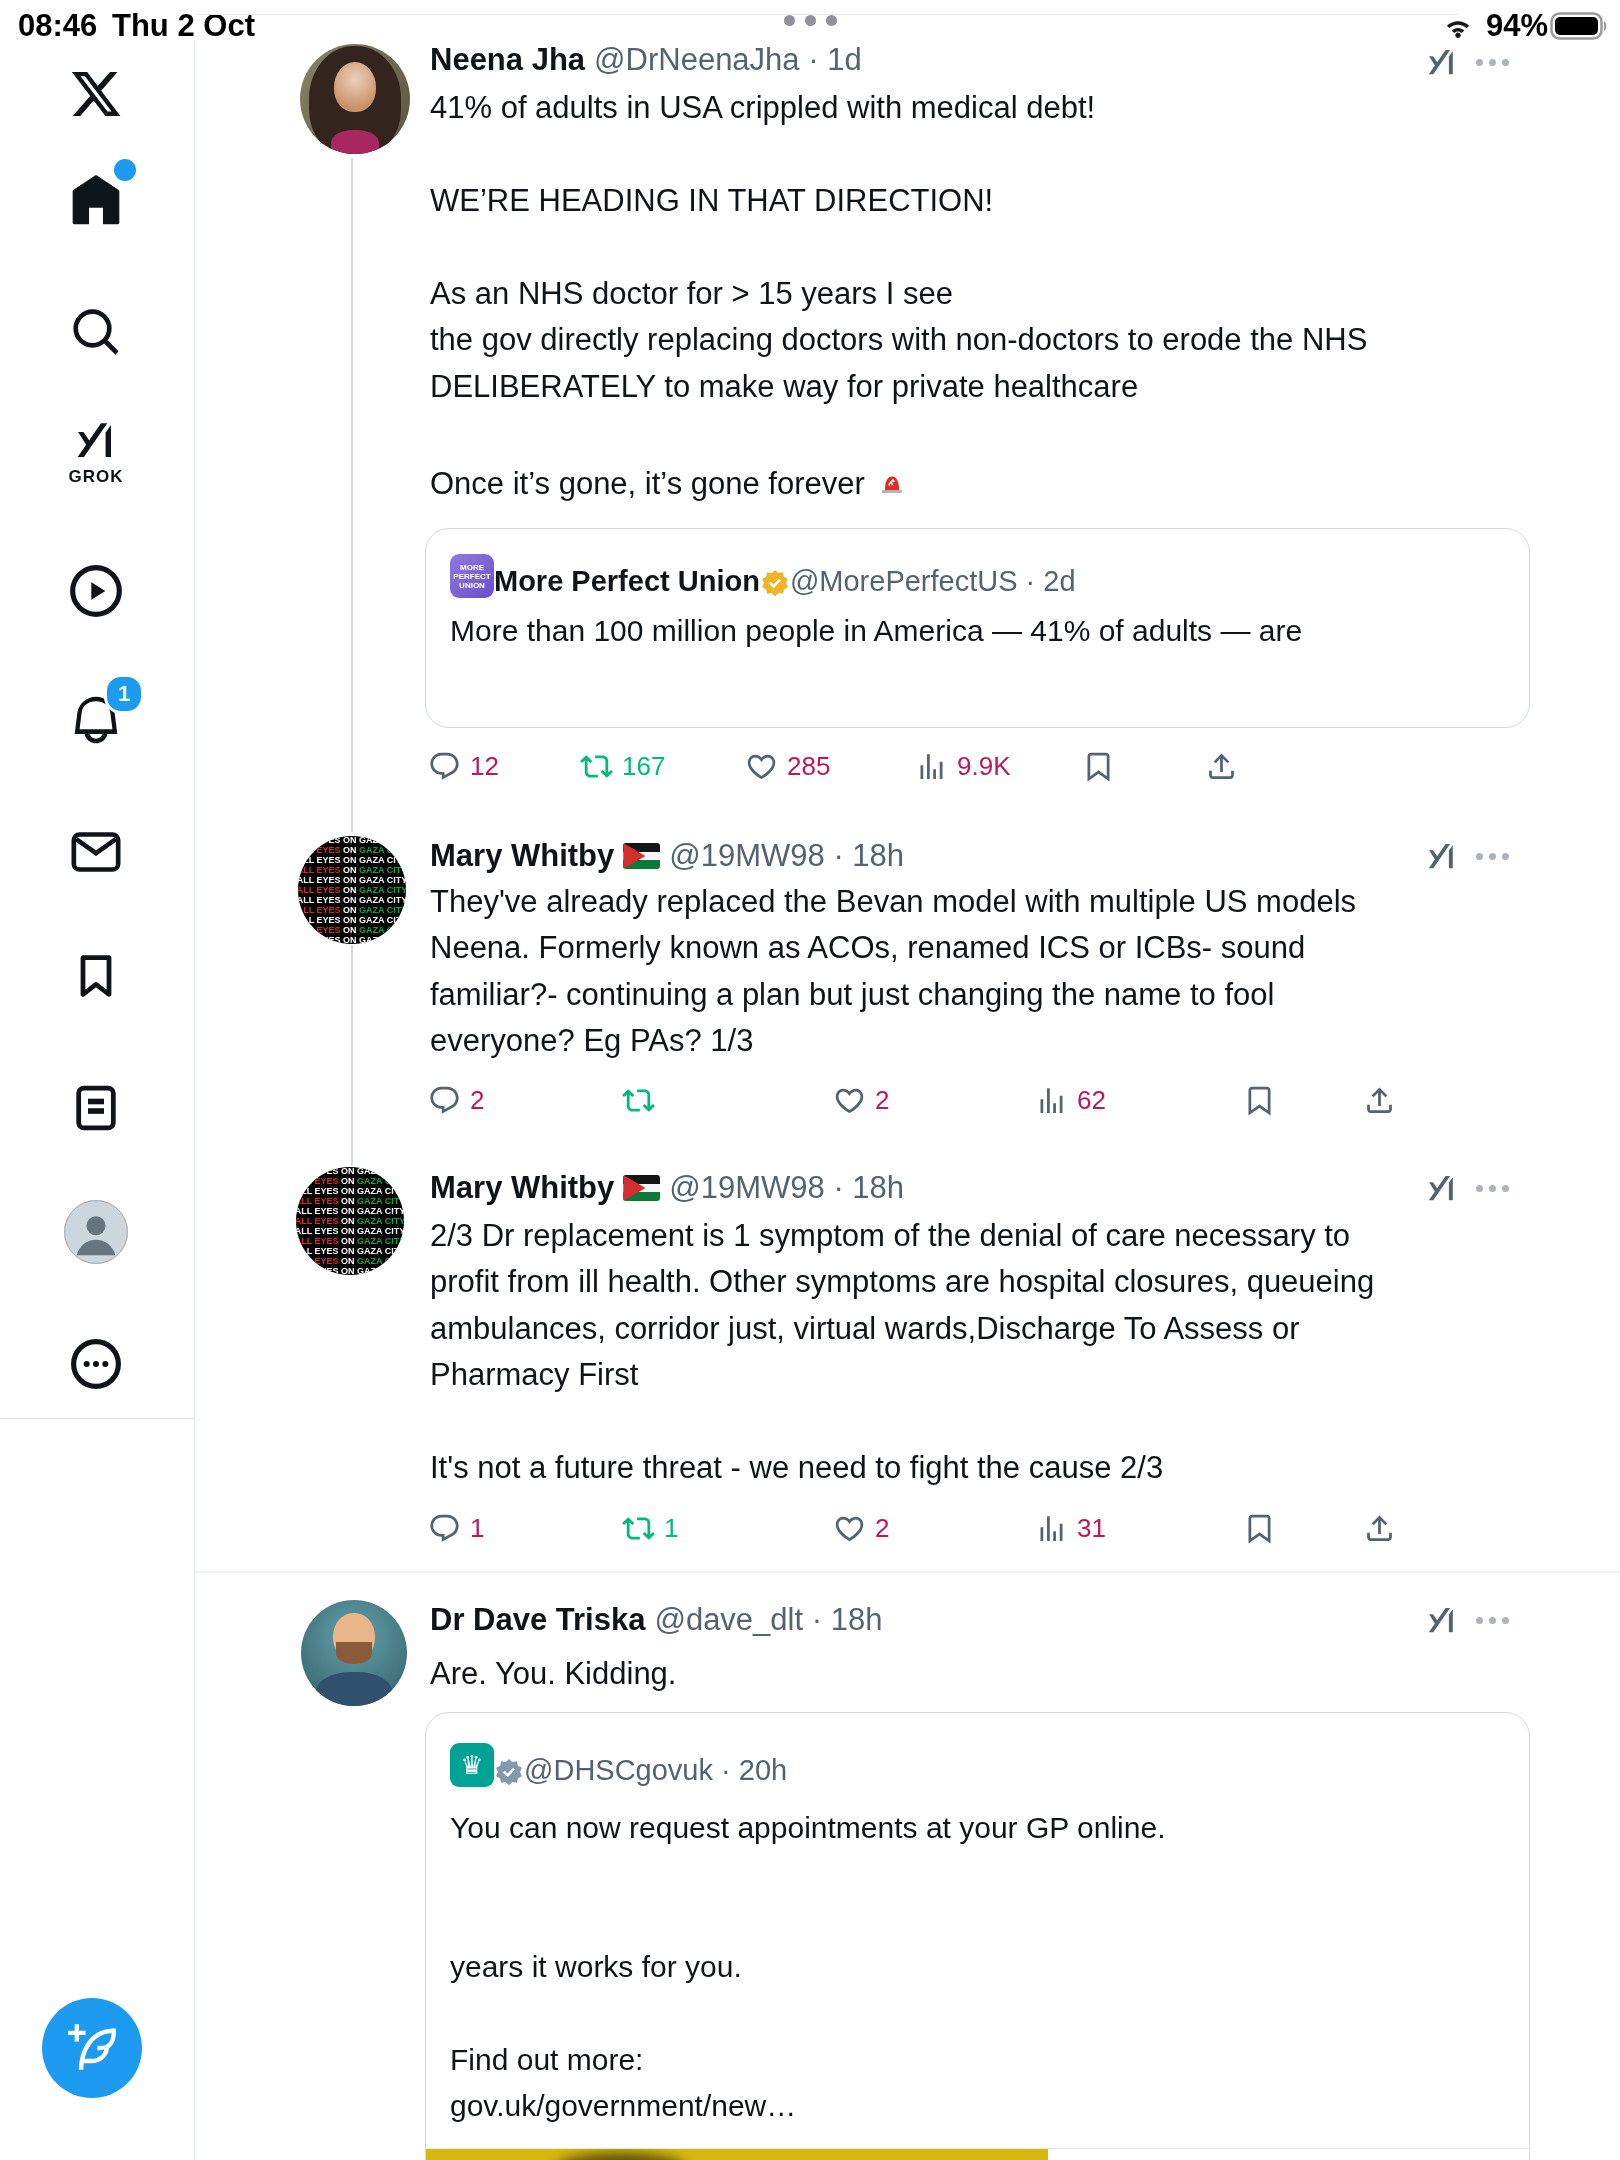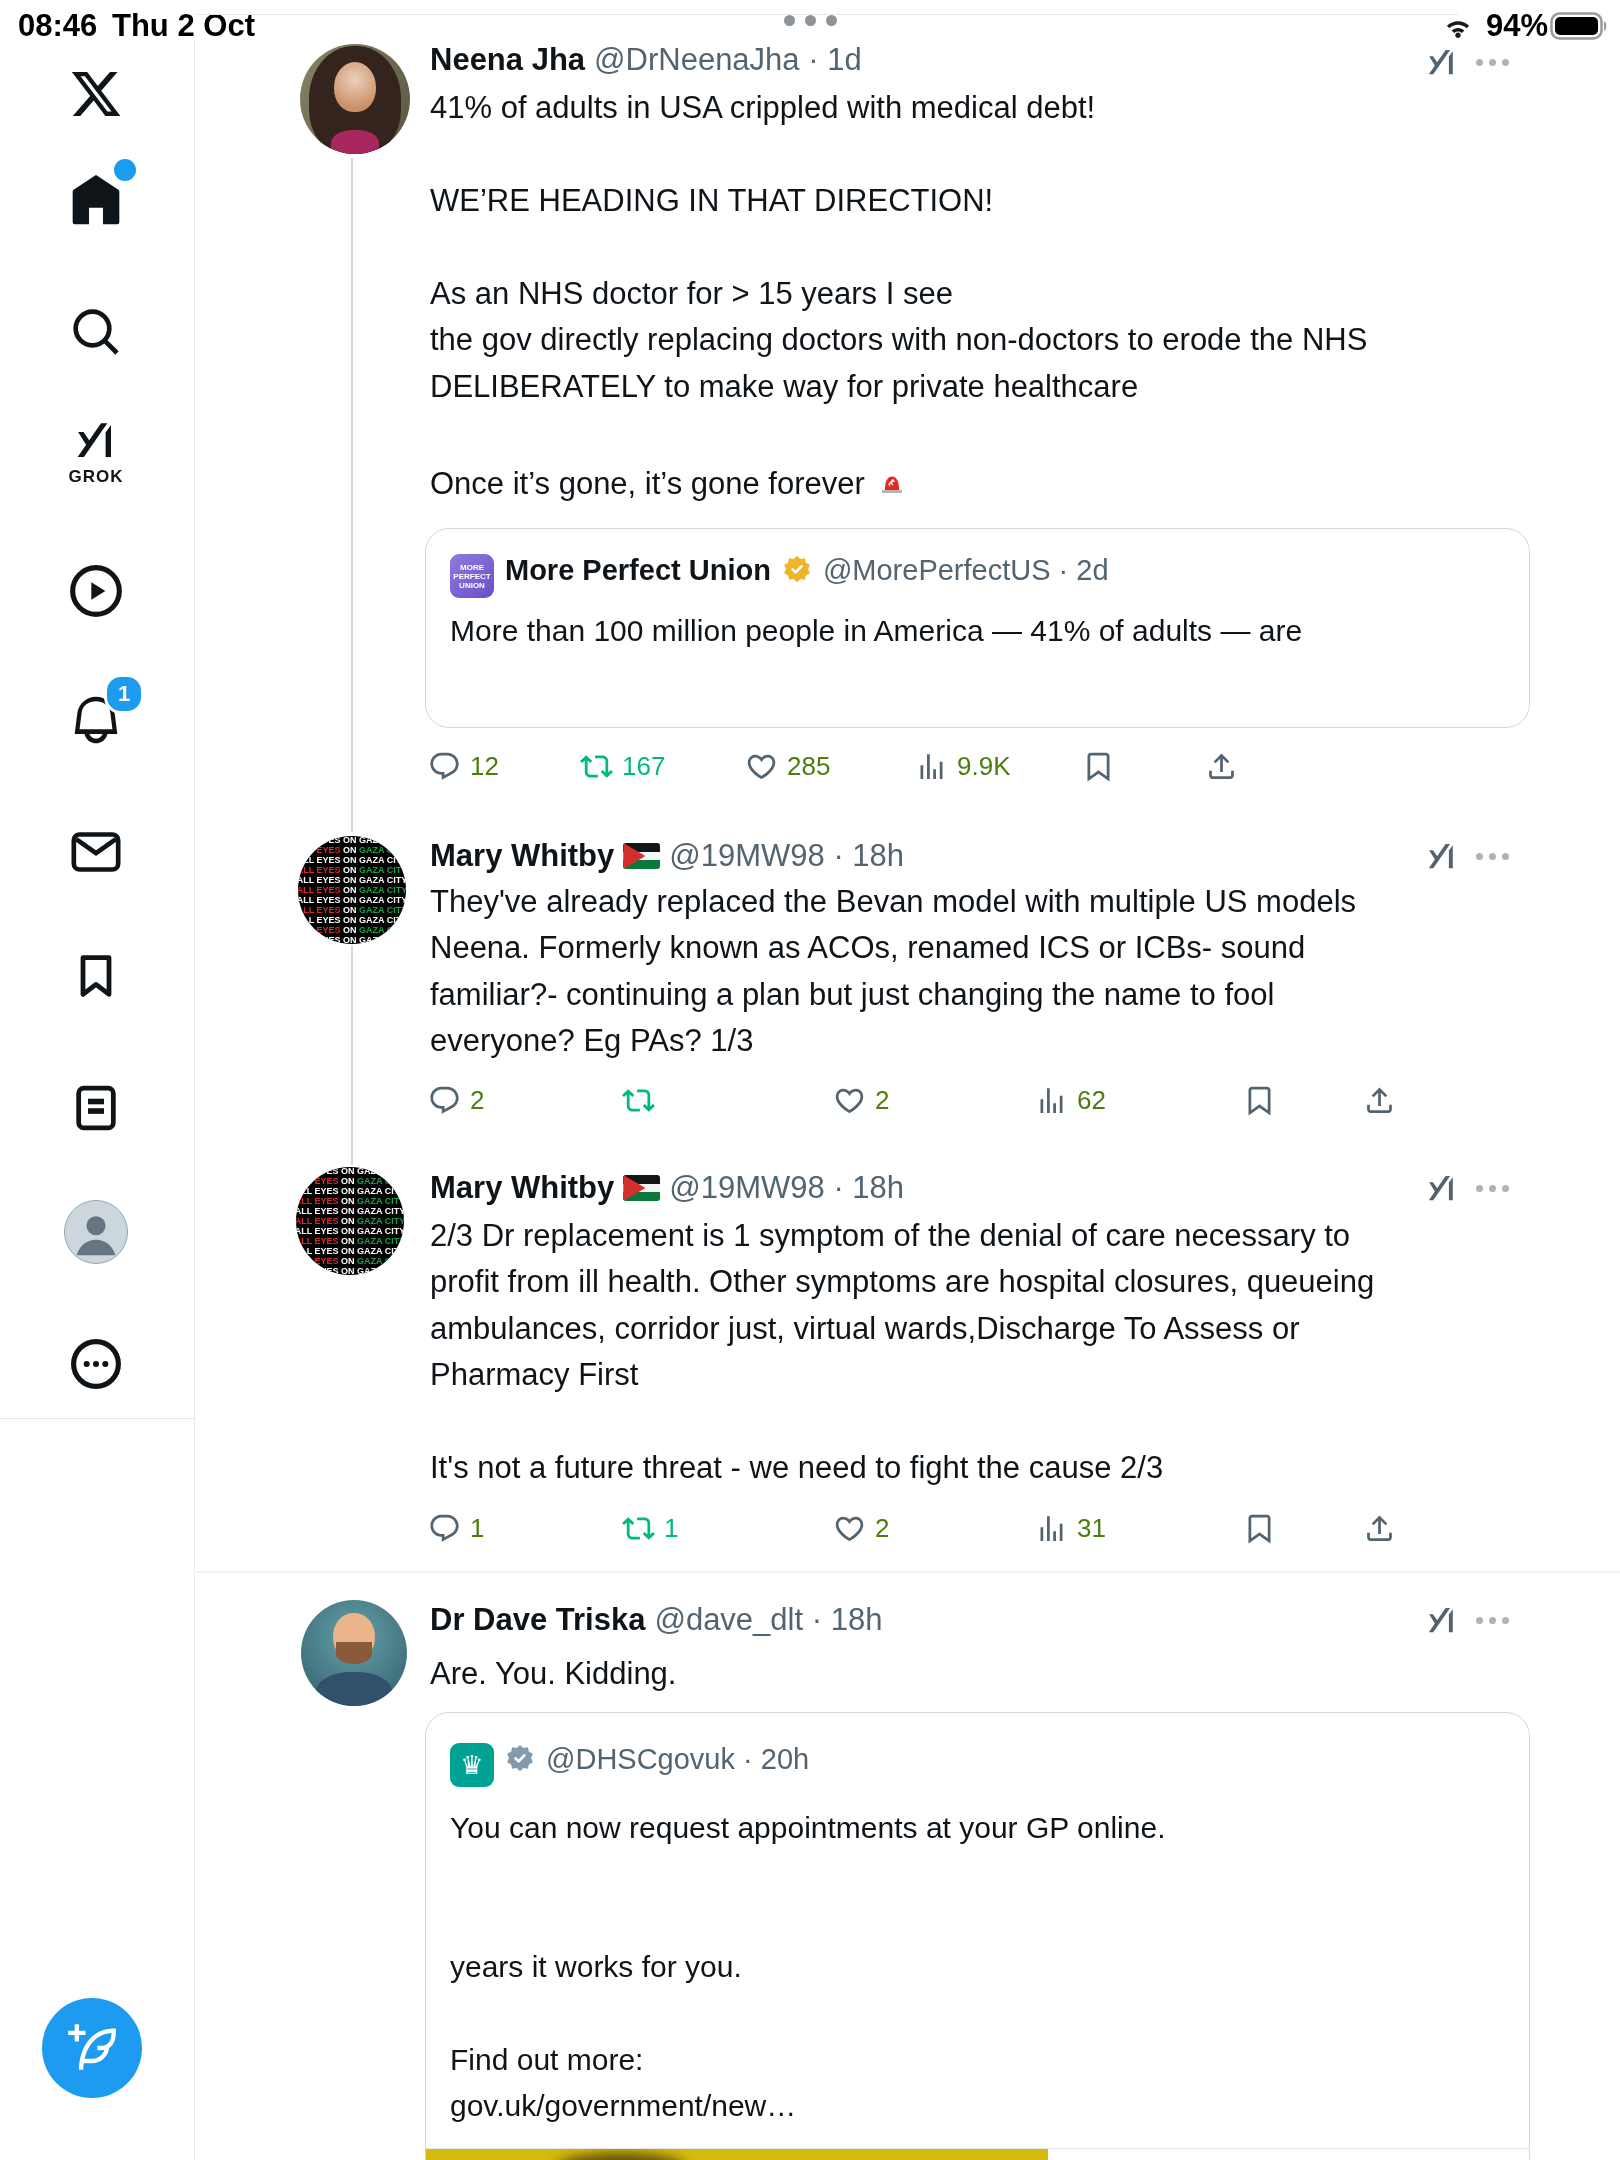--- a/index.html
+++ b/index.html
@@ -33,28 +33,28 @@
   .avatar{position:absolute;border-radius:50%;overflow:hidden}
   .t-header{position:absolute;display:flex;align-items:center;gap:9px;white-space:nowrap}
   .t-name{font-size:31px;font-weight:700;color:#0f1419}
   .t-meta{font-size:31px;color:#536471}
   .t-line{position:absolute;left:430px;font-size:31px;color:#0f1419;white-space:nowrap}
   .tweet-actions{position:absolute;display:flex;align-items:center;gap:16px}
   .dots{display:flex;gap:6px}
   .dots i{width:7px;height:7px;border-radius:50%;background:#aab4bd}
   
   .q-card{position:absolute;left:425px;width:1105px;border:1px solid #cfd9de;border-radius:24px;background:#fff;box-sizing:border-box}
-  .q-header{position:absolute;left:24px;display:flex;align-items:flex-start;gap:11px;white-space:nowrap}
+  .q-header{position:absolute;left:24px;display:flex;align-items:flex-end;white-space:nowrap}
   .q-logo{width:44px;height:44px;border-radius:9px;display:flex;flex-direction:column;align-items:center;justify-content:center;overflow:hidden}
   .q-name{font-size:29px;font-weight:700;color:#0f1419}
   .q-meta{font-size:29px;color:#536471}
   .q-line{position:absolute;left:24px;font-size:30px;color:#0f1419;white-space:nowrap}
   .seal{width:30px;height:30px;flex:0 0 auto}
   
-  .stat{position:absolute;display:flex;align-items:center;color:#4d7c0f;font-size:26px;white-space:nowrap}
+  .stat{position:absolute;display:flex;align-items:center;color:#be185d;font-size:26px;white-space:nowrap}
   .stat svg{width:33px;height:33px;fill:#536471;flex:0 0 auto}
   .stat span{margin-left:9px}
   .stat.green{color:#00ba7c}
   .stat.green svg{fill:#00ba7c}
   
   .av-neena{background:linear-gradient(125deg,#8a8468 0%,#6e6a50 55%,#585440 100%)}
   .av-neena .hair{position:absolute;left:8%;top:2%;width:84%;height:100%;background:#33241d;border-radius:48% 48% 42% 42%}
   .av-neena .face{position:absolute;left:31%;top:16%;width:38%;height:46%;border-radius:50% 50% 46% 46%;
      background:radial-gradient(circle at 50% 35%,#ecd0ba 0%,#c98f66 75%)}
   .av-neena .shirt{position:absolute;left:28%;top:78%;width:44%;height:26%;border-radius:45% 45% 0 0;background:#a8275f}

